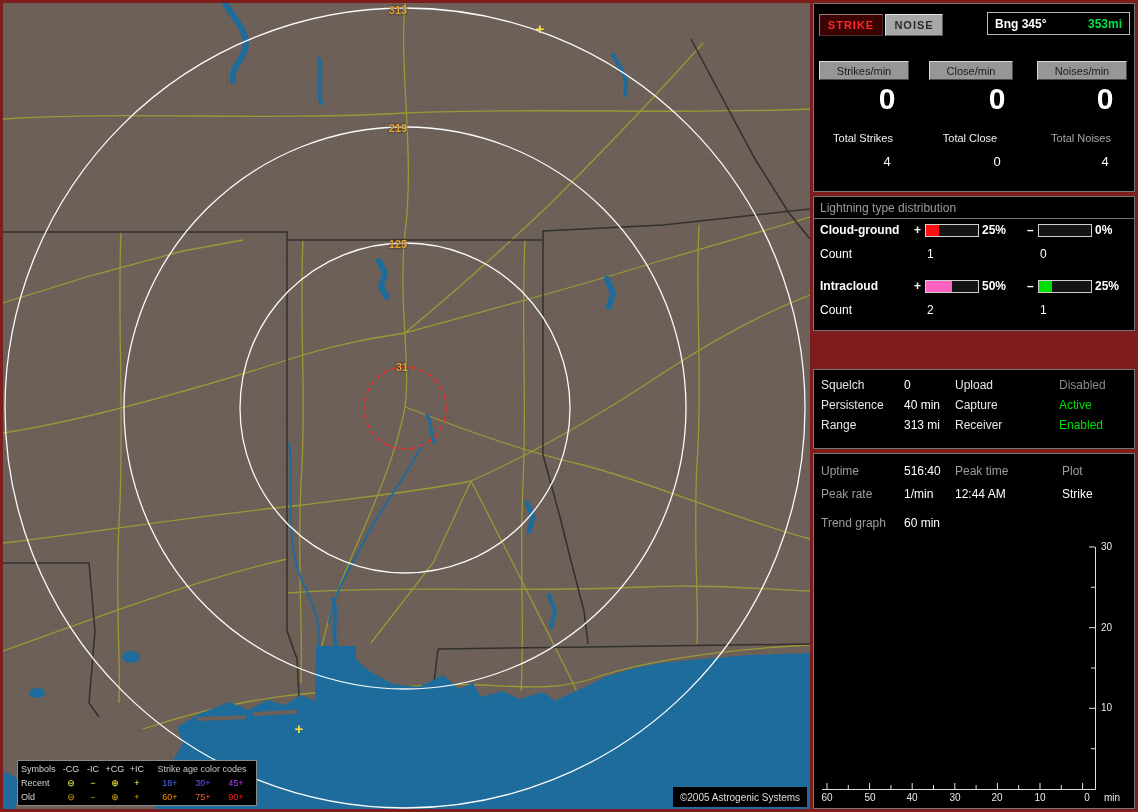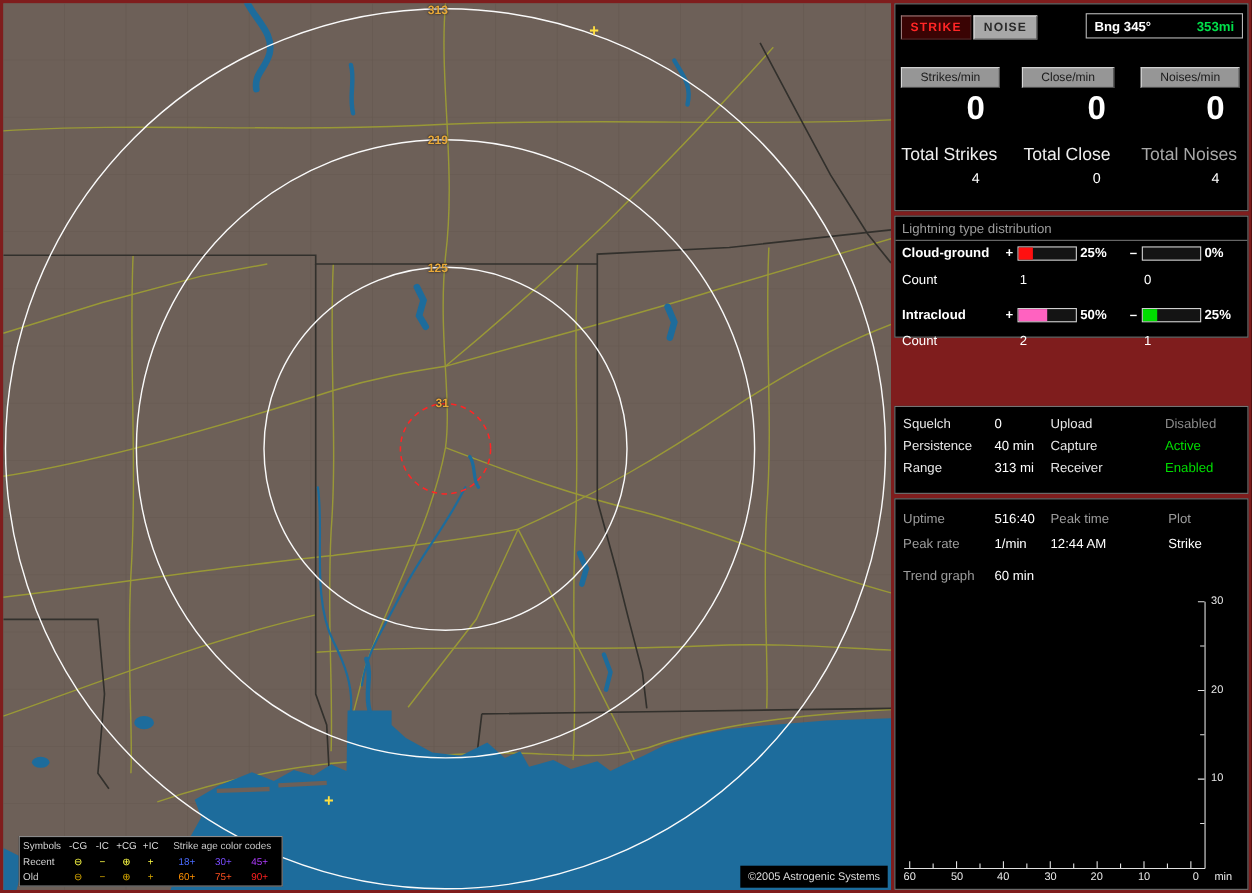--- a/index.html
+++ b/index.html
@@ -19,40 +19,40 @@
           border:1px solid #8a8a8a;box-sizing:border-box;font-size:9px;}
   .lrow{position:absolute;left:0;width:100%;height:13px;}
   .lc{position:absolute;top:0;height:13px;line-height:13px;text-align:center;}
   .lc-label{left:3px;width:38px;text-align:left;color:#d2d2d2;}
   .sym-cell{display:inline-block;width:22px;text-align:center;}
   .syms{position:absolute;left:42px;top:0;width:88px;height:13px;line-height:13px;}
 
   
   .sec{position:absolute;background:#000;border:1px solid #757575;box-sizing:border-box;}
   .sec1{left:813px;top:3px;width:322px;height:189px;}
-  .sec2{left:813px;top:196px;width:322px;height:111px;text-align:center;}
+  .sec2{left:813px;top:196px;width:322px;height:135px;text-align:center;}
   .sec3{left:813px;top:335px;width:322px;height:30px;}
   .sec4{left:813px;top:369px;width:322px;height:80px;}
   .sec5{left:813px;top:453px;width:322px;height:356px;}
 
   .btn{position:absolute;height:20px;font-size:11px;font-weight:bold;display:flex;
        align-items:center;justify-content:center;cursor:default;letter-spacing:1px;}
   .strike-btn{left:5px;top:10px;width:62px;background:#3a0404;color:#ff2626;
               border:1px solid;border-color:#9a7a7a #4a2a2a #4a2a2a #9a7a7a;}
   .noise-btn{left:71px;top:10px;width:56px;background:#a8a8a8;color:#2a2a2a;
              border:1px solid;border-color:#e0e0e0 #5a5a5a #5a5a5a #e0e0e0;}
   .bng{position:absolute;left:173px;top:8px;width:143px;height:23px;border:1px solid #b8b8b8;
        background:#000;display:flex;align-items:center;justify-content:space-between;
        padding:0 7px;box-sizing:border-box;font-size:12px;font-weight:bold;}
   .bng-label{color:#fff;}
   .chip{position:absolute;top:57px;height:17px;background:#969696;color:#1c1c1c;font-size:11px;
         display:flex;align-items:center;justify-content:center;border:1px solid;
         border-color:#d8d8d8 #4a4a4a #4a4a4a #d8d8d8;}
   .zero{position:absolute;top:78px;width:88px;text-align:center;font-size:30px;font-weight:bold;color:#fff;}
-  .tlabel{position:absolute;top:128px;text-align:center;font-size:16px;}
+  .tlabel{position:absolute;top:128px;text-align:center;font-size:11px;}
   .tvalue{position:absolute;top:150px;width:88px;text-align:center;font-size:13px;color:#fff;}
 
   .t12{font-size:12px;color:#e6e6e6;}
   .wt{color:#fff;} .gy{color:#9c9c9c;} .bd{font-weight:bold;}
   .rule{position:absolute;left:0;width:100%;height:1px;background:#707070;}
   .bar{position:absolute;width:52px;height:11px;border:1px solid #cfcfcf;background:#141414;box-sizing:content-box;}
   .fill{height:100%;width:0;}
   .dt{position:absolute;left:6px;top:5px;font-size:15px;font-weight:bold;}
   .gl{position:absolute;font-size:10px;color:#e8e8e8;}
   .xl{width:20px;text-align:center;}

